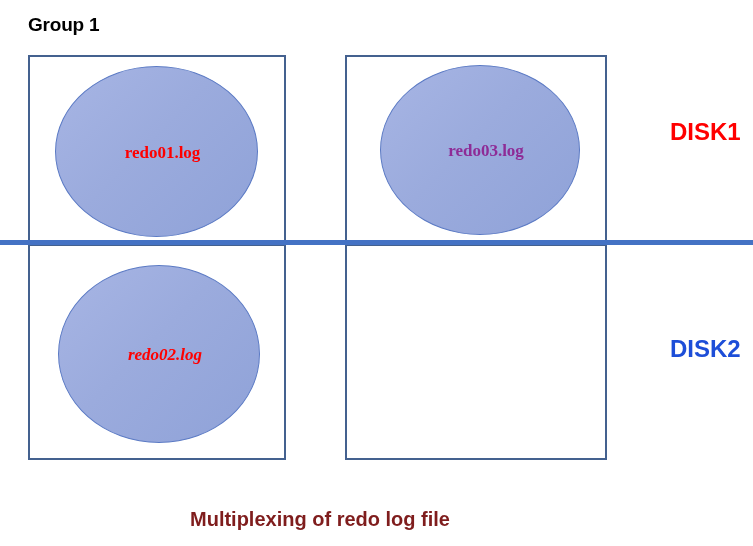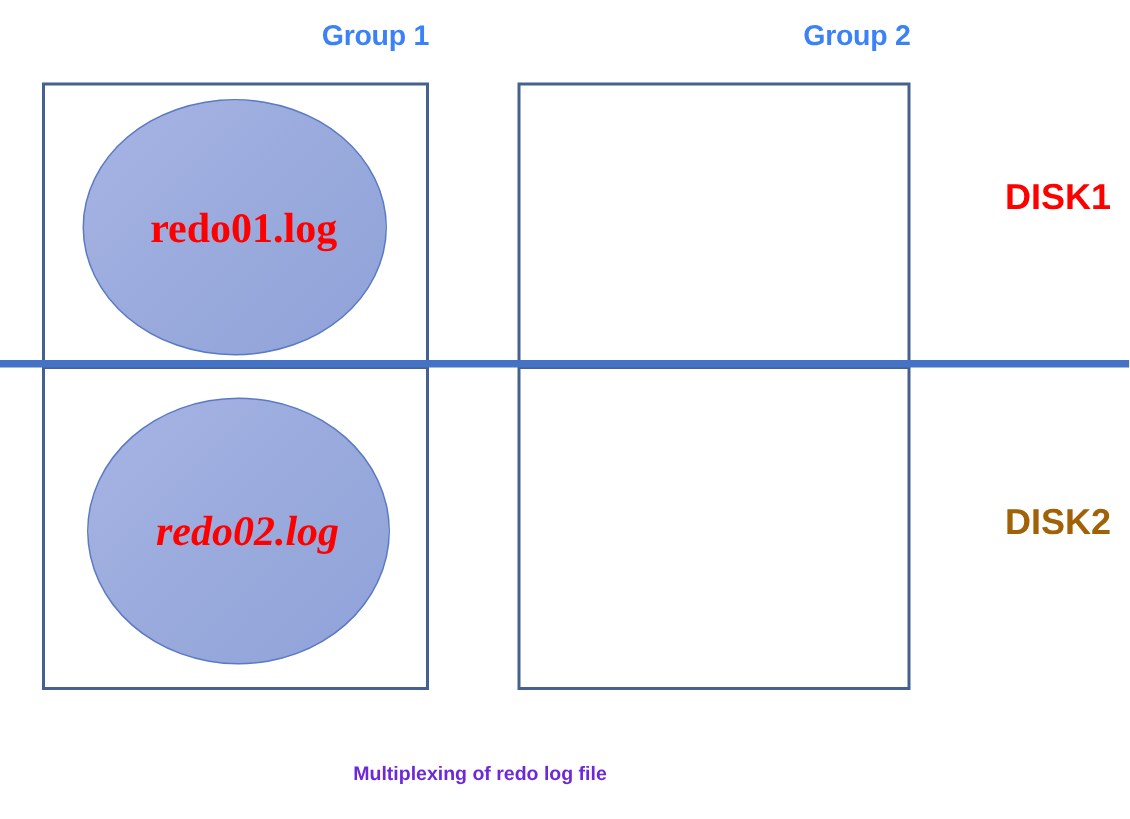--- a/index.html
+++ b/index.html
@@ -17,22 +17,22 @@
     background: #ffffff;
     overflow: hidden;
   }
 
   
   .group-label {
     position: absolute;
     font-family: "Liberation Sans", sans-serif;
     font-size: 19px;
     font-weight: bold;
-    color: #3b82f6;
-    text-align: right;
+    color: #000000;
+    text-align: left;
     letter-spacing: -0.2px;
     white-space: nowrap;
   }
   #group1-label { left: 28px;  top: 14px; width: 258px; }
   #group2-label { left: 345px; top: 14px; width: 262px; }
 
   
   .group-box {
     position: absolute;
     border: 2px solid #44618f;
@@ -60,21 +60,21 @@
     border-radius: 50%;
     background: linear-gradient(135deg, #a7b5e4 0%, #9babdd 45%, #8fa2d8 100%);
     border: 1.5px solid #5b7ac4;
     box-sizing: border-box;
     display: flex;
     align-items: center;
     justify-content: center;
   }
   .redo-label {
     font-family: "Liberation Serif", serif;
-    font-size: 28px;
+    font-size: 17px;
     font-weight: bold;
     white-space: nowrap;
     position: relative;
     top: 1px;
     margin-left: 12px;
   }
   #redo01-ellipse { left: 55px;  top: 66px;  width: 203px; height: 171px; }
   #redo02-ellipse { left: 58px;  top: 265px; width: 202px; height: 178px; font-style: italic; }
   #redo03-ellipse { left: 380px; top: 65px;  width: 200px; height: 170px; }
   #redo04-ellipse { left: 384px; top: 264px; width: 198px; height: 180px; }
@@ -91,48 +91,50 @@
   #disk2-label { left: 670px; top: 335px; }
 
   
   #caption {
     position: absolute;
     left: 0;
     top: 508px;
     width: 640px;
     text-align: center;
     font-family: "Liberation Sans", sans-serif;
-    font-size: 13px;
+    font-size: 20px;
     font-weight: bold;
-    color: #6d28d9;
+    color: #7f1d1d;
     white-space: nowrap;
   }
 </style>
 </head>
 <body>
 
 <div id="canvas">
 
   <div class="group-label" id="group1-label">Group 1</div>
-  <div class="group-label" id="group2-label">Group 2</div>
 
   <div class="group-box" id="group1-box-top"></div>
   <div class="redo-ellipse" id="redo01-ellipse">
     <span class="redo-label" style="color:#ff0000;">redo01.log</span>
   </div>
 
   <div class="group-box" id="group2-box-top"></div>
+  <div class="redo-ellipse" id="redo03-ellipse">
+    <span class="redo-label" style="color:#8e2b96;">redo03.log</span>
+  </div>
 
   <div class="group-box" id="group1-box-bottom"></div>
   <div class="redo-ellipse" id="redo02-ellipse">
     <span class="redo-label" style="color:#ff0000;">redo02.log</span>
   </div>
 
   <div class="group-box" id="group2-box-bottom"></div>
 
   <div id="disk-divider"></div>
 
   <div class="disk-label" id="disk1-label" style="color:#ff0000;">DISK1</div>
-  <div class="disk-label" id="disk2-label" style="color:#a16207;">DISK2</div>
+  <div class="disk-label" id="disk2-label" style="color:#1d4ed8;">DISK2</div>
 
   <div id="caption">Multiplexing of redo log file</div>
 
 </div>
 
 </body></html>

